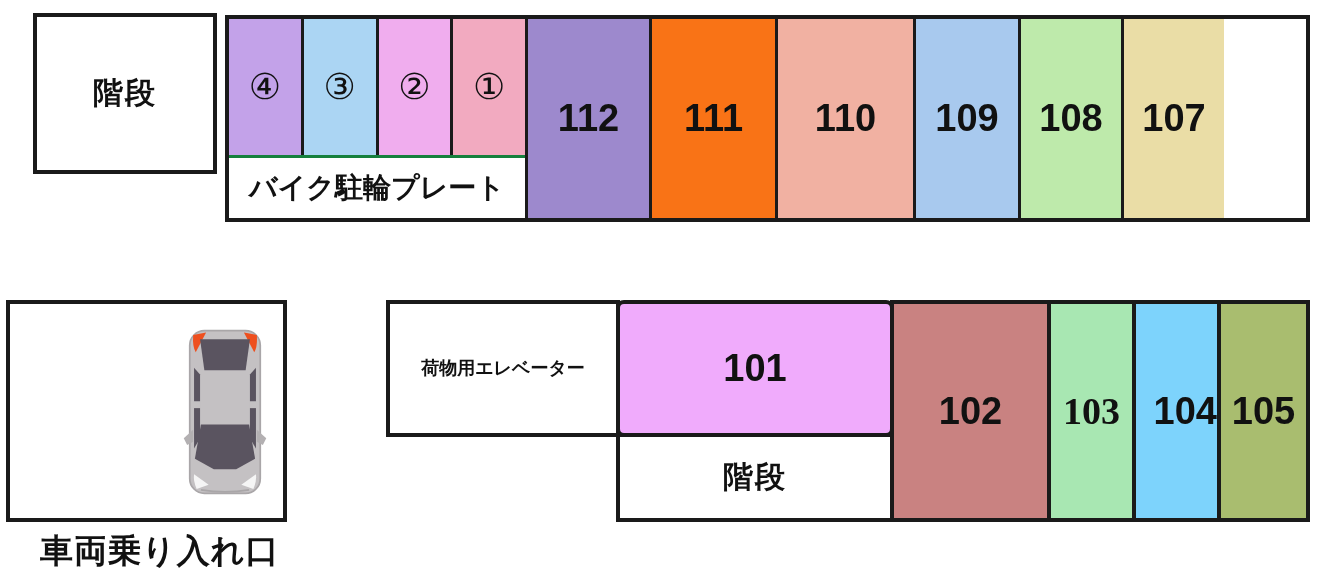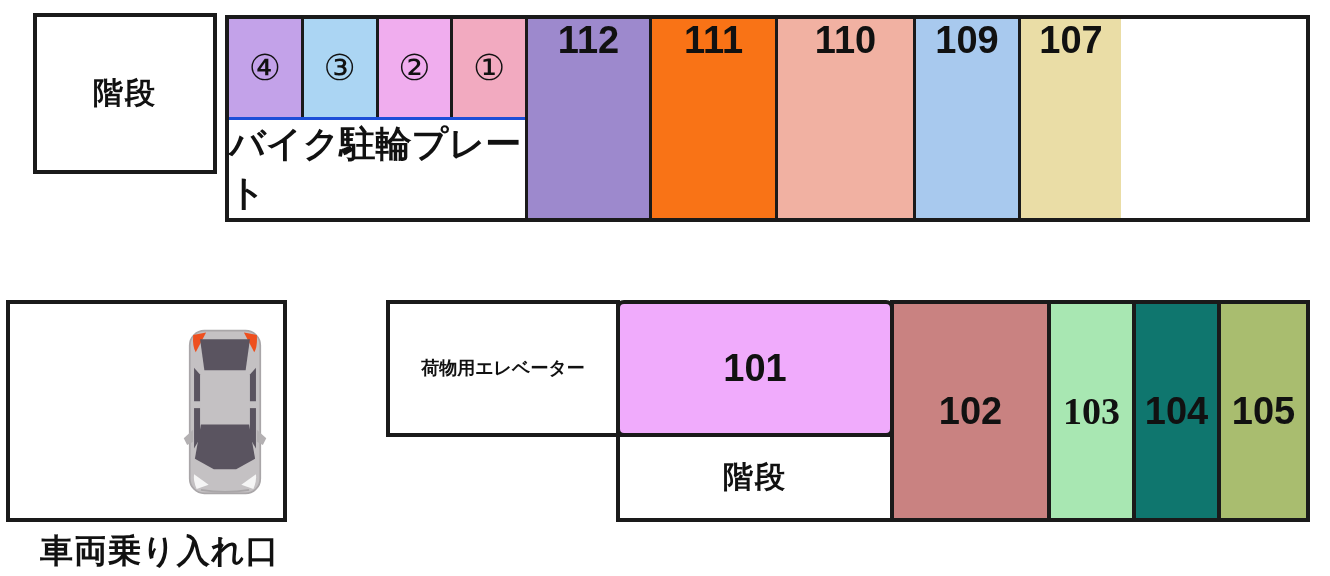--- a/index.html
+++ b/index.html
@@ -22,27 +22,27 @@
   }
   .plates-block { width:296px; display:flex; flex-direction:column; }
   .plates-strip { height:136px; display:flex; }
   .plate {
     flex:1; border-right:3px solid #1a1a1a;
     display:flex; align-items:center; justify-content:center;
     font-size:36px; font-weight:400;
   }
   .plate:last-child { border-right:none; }
   .plates-caption {
-    flex:1; border-top:3px solid #1d4ed8; background:#fff;
+    flex:1; border-top:3px solid #15803d; background:#fff;
     display:flex; align-items:center; justify-content:center;
-    font-size:36px; font-weight:700;
+    font-size:28px; font-weight:700;
   }
   .spot {
     border-left:3px solid #1a1a1a;
-    display:flex; align-items:flex-start; justify-content:center;
+    display:flex; align-items:center; justify-content:center;
     font-size:38px; font-weight:700;
   }
   .w112{width:121px} .w111{width:123px} .w110{width:135px}
   .w109{width:102px} .w108{width:100px} .w107{width:100px} .w106{flex:1}
 
   
   .bbox { border:4px solid #1a1a1a; background:#fff; }
   #car-box   { left:6px;    top:300px; width:281px; height:222px; }
   #car-icon  { left:172px;  top:16px;  width:86px;  height:184px; }
   #car-label { left:40px;   top:529px; font-size:33px; font-weight:700; letter-spacing:1px; }
@@ -91,20 +91,23 @@
   </div>
   <div class="spot w111" style="background-color: #f97316;">
     <span>111</span>
   </div>
   <div class="spot w110" style="background-color: rgb(241, 177, 162);">
     <span>110</span>
   </div>
   <div class="spot w109" style="background-color: rgb(168, 201, 238);">
     <span>109</span>
   </div>
+  <div class="spot w108" style="background-color: rgb(190, 234, 171);">
+    <span>108</span>
+  </div>
   <div class="spot w107" style="background-color: rgb(234, 221, 166);">
     <span>107</span>
   </div>
 </div>
 
 <div class="abs bbox" id="car-box">
   <svg class="abs" id="car-icon" viewBox="0 0 100 195" xmlns="http://www.w3.org/2000/svg">
     <rect x="9" y="3" width="82" height="189" rx="17" stroke="#a9a6a8" stroke-width="2" fill="#c4c1c3"></rect>
     <path d="M13 8 L28 5 L16 28 Q12 22 13 8 Z" fill="#ee4f1e"></path>
     <path d="M87 8 L72 5 L84 28 Q88 22 87 8 Z" fill="#ee4f1e"></path>
@@ -135,18 +138,18 @@
 <div class="abs bbox center" id="stairs-bottom">
   <span>階段</span>
 </div>
 
 <div class="abs bbox center" id="spot-102" style="background-color: rgb(201, 130, 129);">
   <span>102</span>
 </div>
 <div class="abs bbox center" id="spot-103" style="background-color: rgb(168, 231, 178); font-family: Liberation Serif, serif;">
   <span>103</span>
 </div>
-<div class="abs bbox center" id="spot-104" style="background-color: #0f766e;">
+<div class="abs bbox center" id="spot-104" style="background-color: #7dd3fc; justify-content: flex-end;">
   <span>104</span>
 </div>
 <div class="abs bbox center" id="spot-105" style="background-color: rgb(169, 189, 111);">
   <span>105</span>
 </div>
 
 </body></html>

